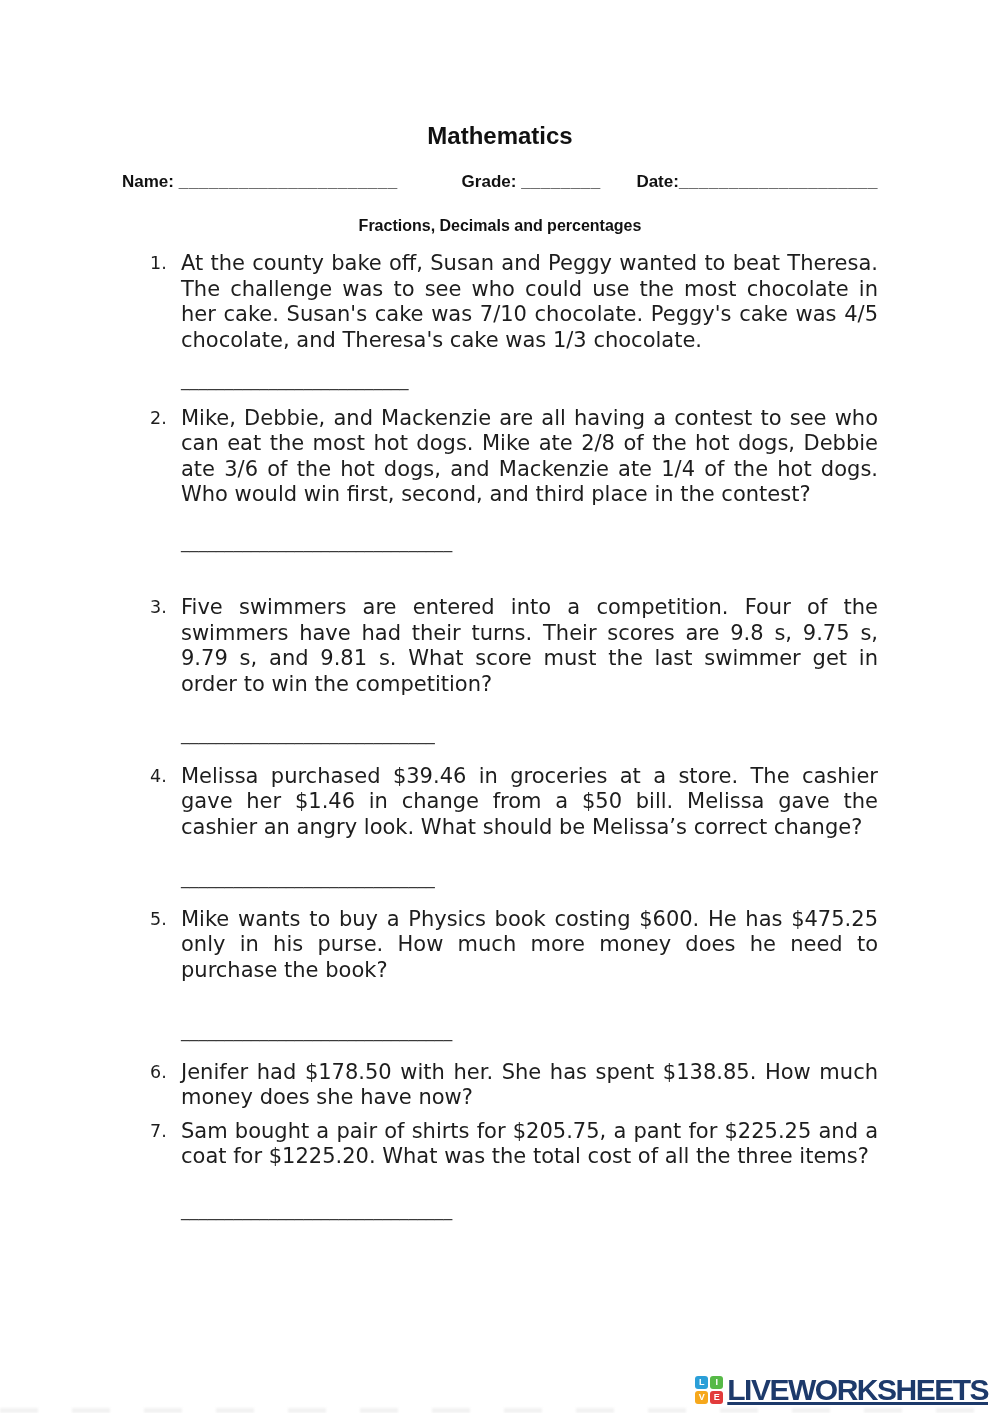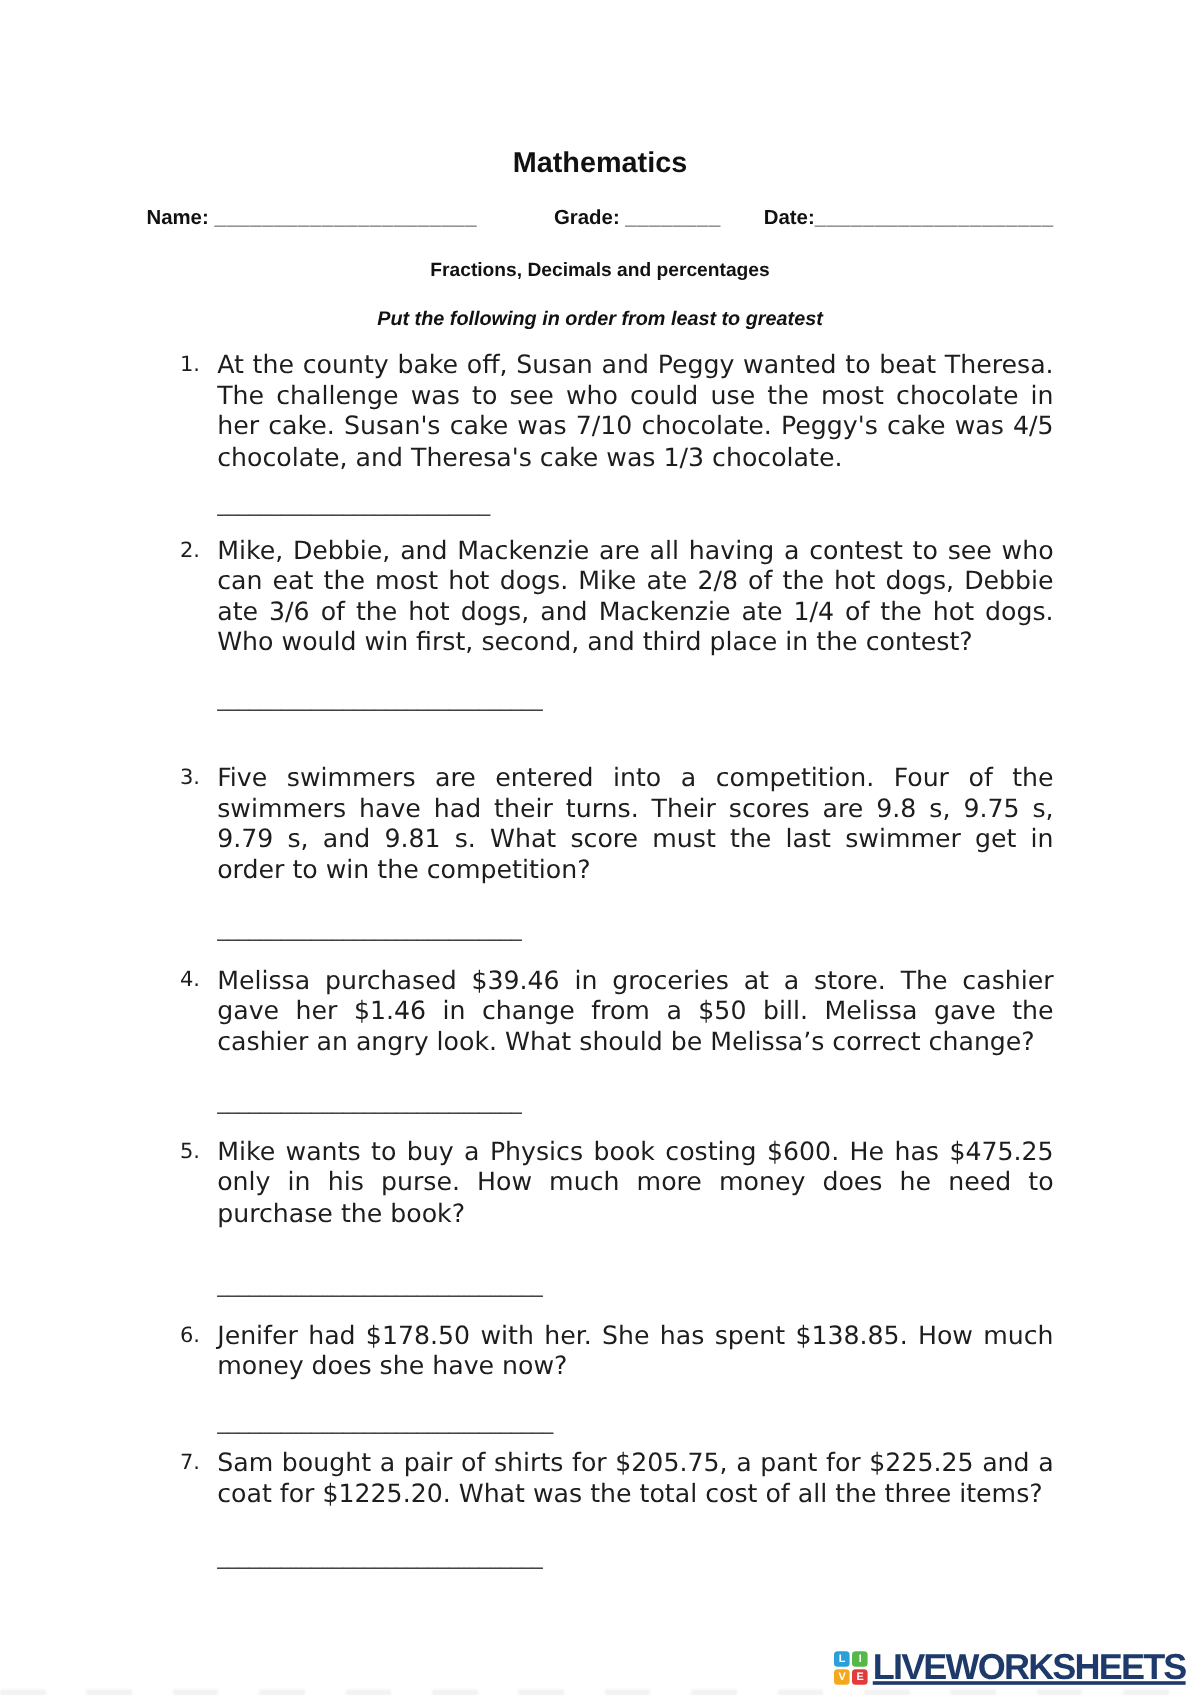--- a/index.html
+++ b/index.html
@@ -162,21 +162,20 @@
       <span>Grade:</span>
       <span class="fld-blank">________</span>
     </div>
     <div class="field-date">
       <span>Date:</span><span class="fld-blank">____________________</span>
     </div>
   </div>
 
   <div class="doc-subtitle">Fractions, Decimals and percentages</div>
 
-  <div class="doc-instruction">Put the following in order from least to greatest</div>
 
   <div class="questions">
   <div class="q-item">
     <div class="q-row">
       <span class="q-num">1.</span>
       <p class="q-text">At the county bake off, Susan and Peggy wanted to beat Theresa. The challenge was to see who could use the most chocolate in her cake. Susan's cake was 7/10 chocolate. Peggy's cake was 4/5 chocolate, and Theresa's cake was 1/3 chocolate.</p>
     </div>
     <div class="blank">__________________________</div>
   </div>
 
@@ -210,21 +209,20 @@
       <p class="q-text">Mike wants to buy a Physics book costing $600. He has $475.25 only in his purse. How much more money does he need to purchase the book?</p>
     </div>
     <div class="blank">_______________________________</div>
   </div>
 
   <div class="q-item">
     <div class="q-row">
       <span class="q-num">6.</span>
       <p class="q-text">Jenifer had $178.50 with her. She has spent $138.85. How much money does she have now?</p>
     </div>
-    <div class="blank">________________________________</div>
   </div>
 
   <div class="q-item">
     <div class="q-row">
       <span class="q-num">7.</span>
       <p class="q-text">Sam bought a pair of shirts for $205.75, a pant for $225.25 and a coat for $1225.20. What was the total cost of all the three items?</p>
     </div>
     <div class="blank">_______________________________</div>
   </div>
 </div>

